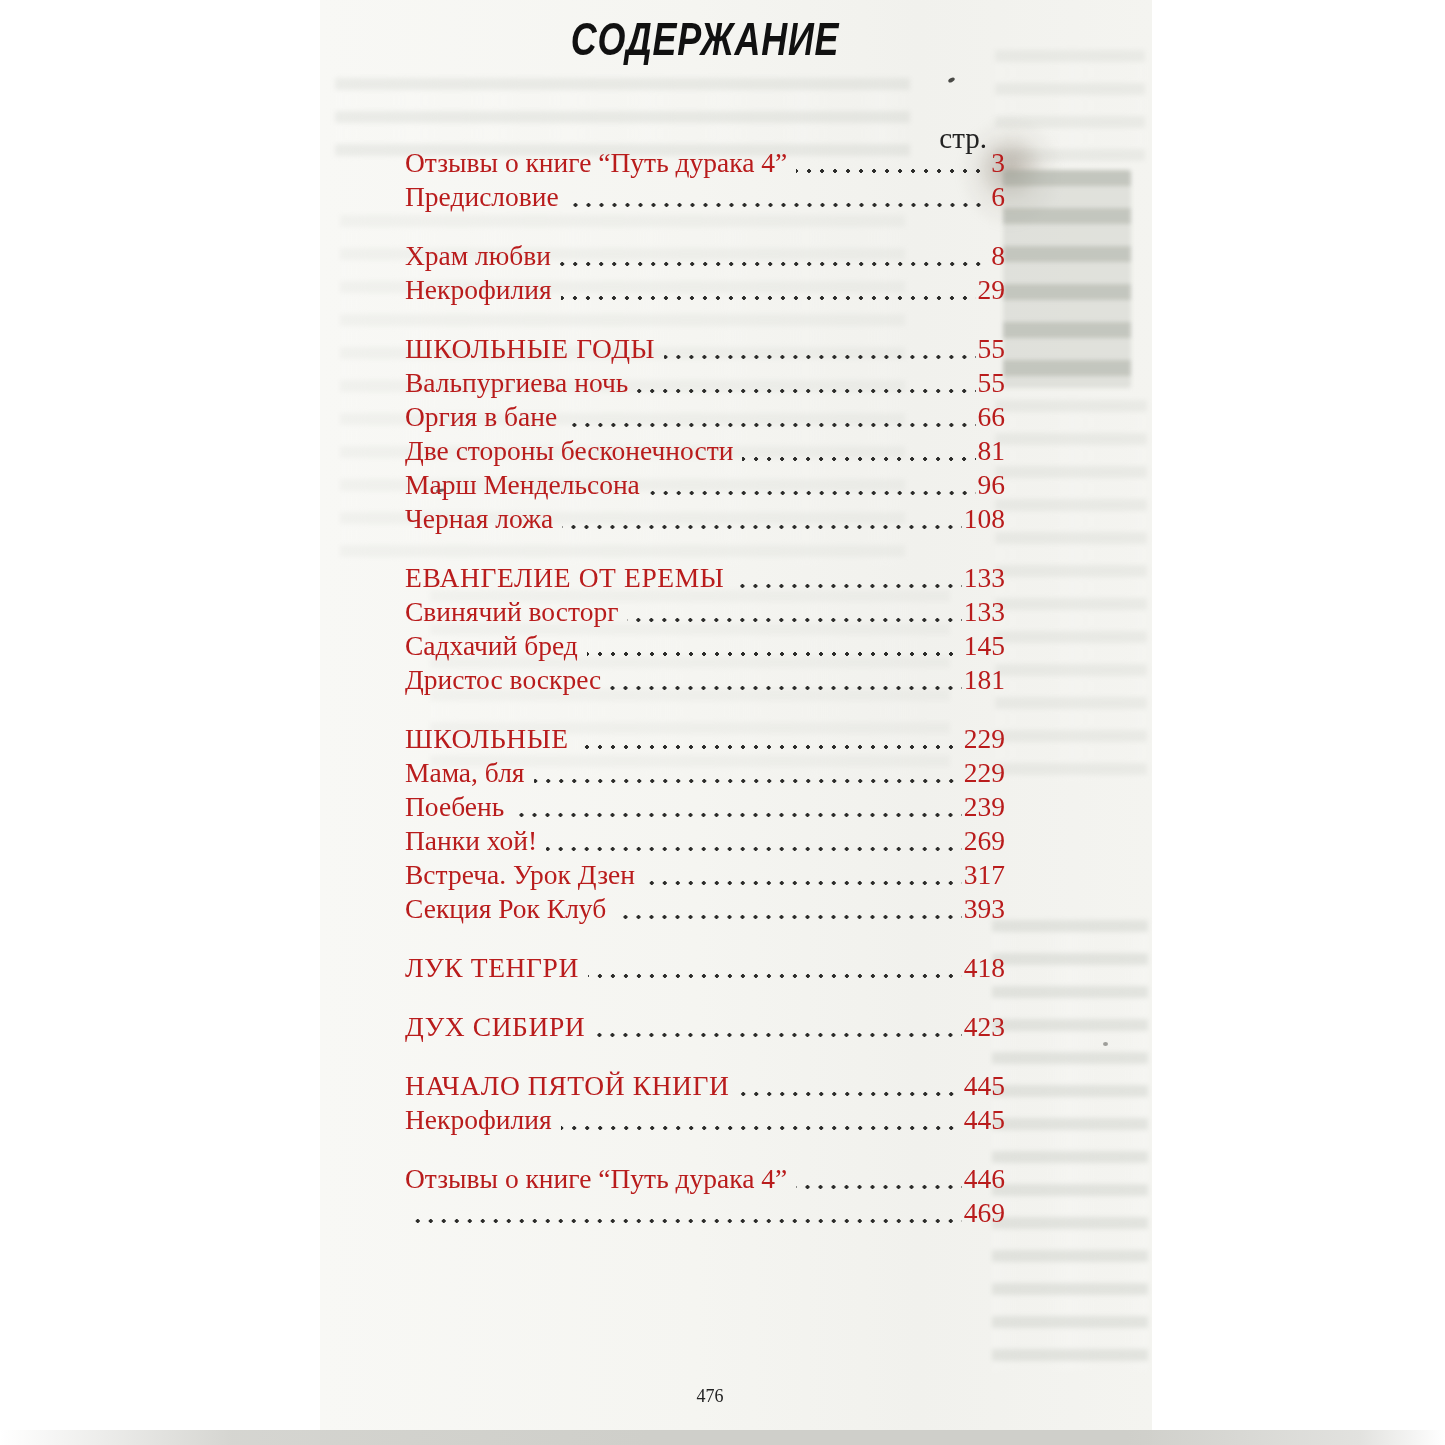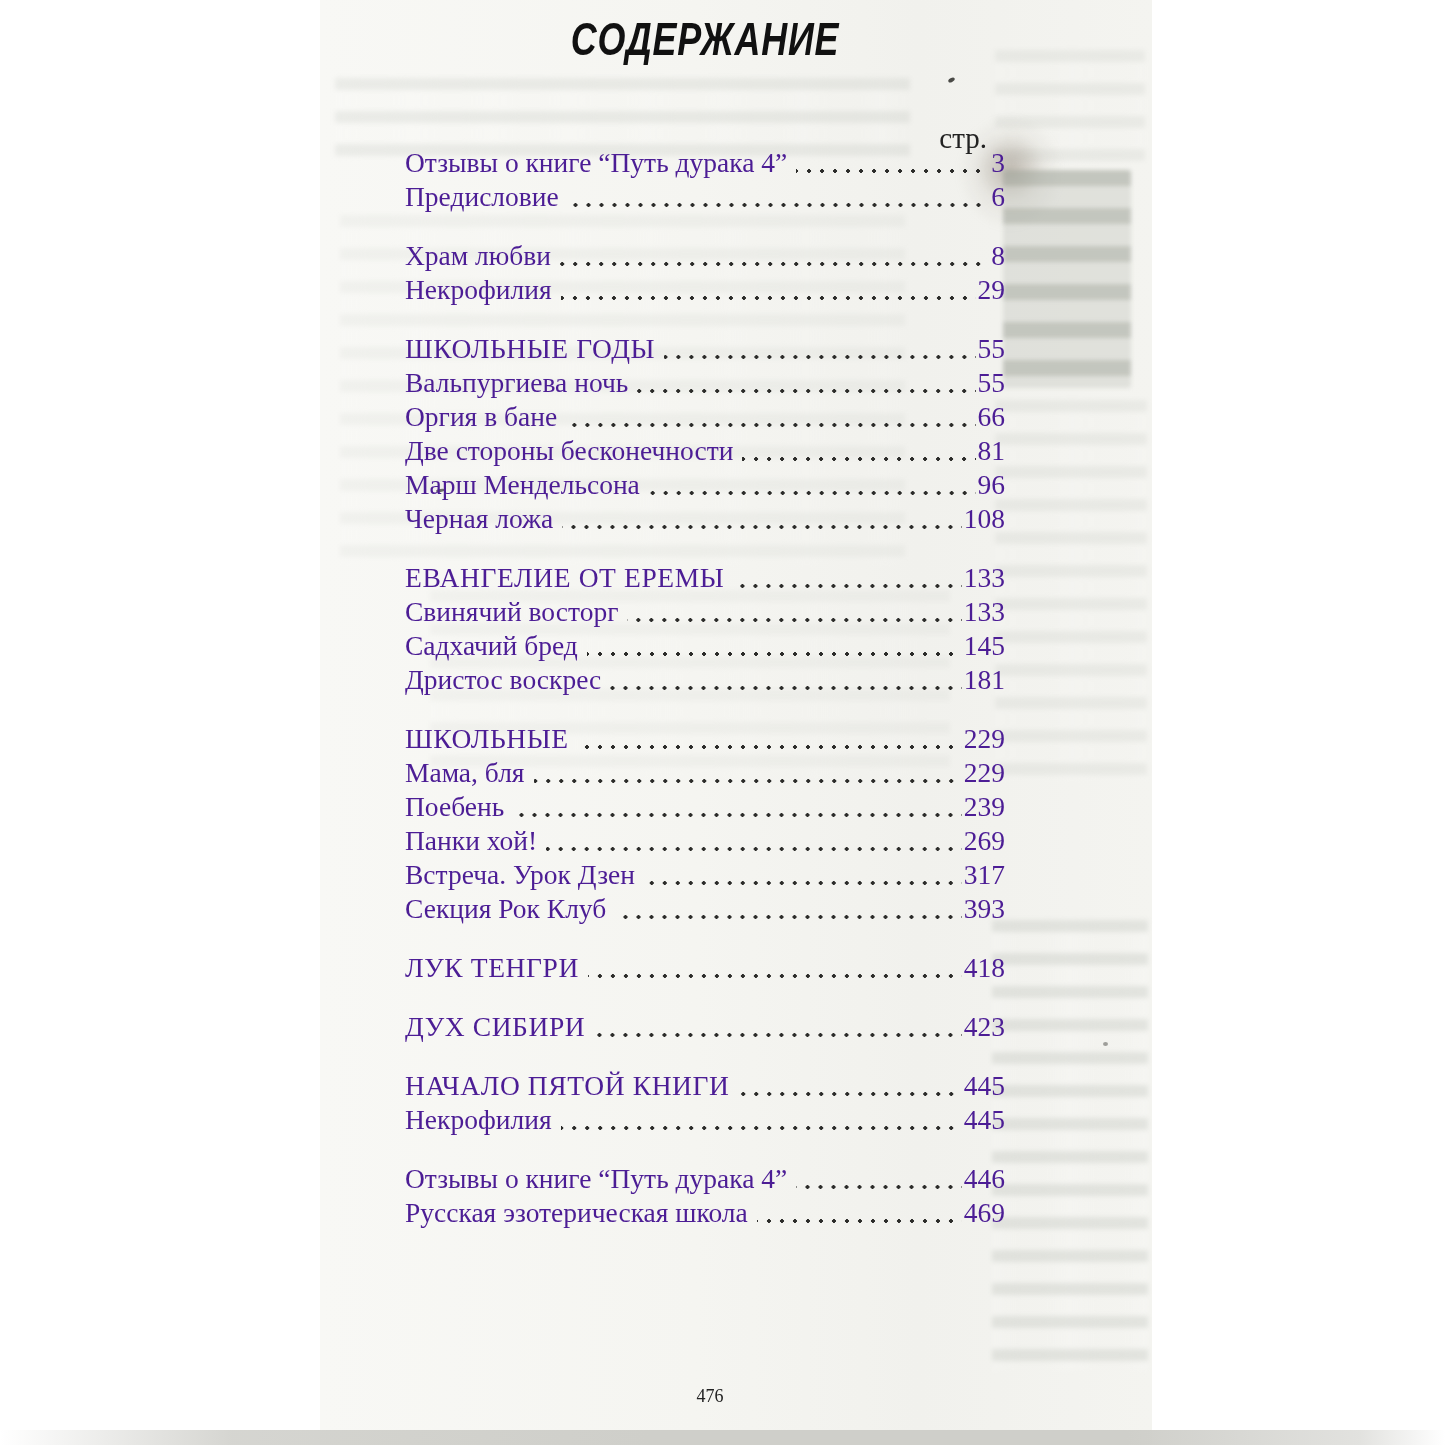--- a/index.html
+++ b/index.html
@@ -60,21 +60,21 @@
     font-weight:800;font-size:46px;letter-spacing:1px;color:#111;
     transform:scaleX(0.78);transform-origin:center;
     white-space:nowrap;
   }
   .col-header{
     position:absolute;left:405px;top:74px;width:582px;text-align:right;
     font-size:29px;color:#222;margin-top:48px;
   }
   .toc{
     position:absolute;left:405px;top:146px;width:600px;
-    font-size:27.5px;color:#4c1d95;
+    font-size:27.5px;color:#b91c1c;
   }
   .toc-group{margin-bottom:25px;}
   .toc-row{display:flex;align-items:baseline;line-height:34px;white-space:nowrap;}
   .toc-row .t{flex:0 0 auto;}
   .toc-row.section .t{letter-spacing:0.6px;}
   .leader{
     flex:1 1 auto;align-self:flex-end;height:6px;
     margin:0 2px 6px 9px;
     background-image:radial-gradient(circle at 2px 3px, #2c2c2a 1.7px, transparent 2.1px);
     background-size:13px 6px;background-repeat:repeat-x;background-position:right bottom;
@@ -246,20 +246,19 @@
         <span class="p">445</span>
       </div>
     </div>
     <div class="toc-group">
       <div class="toc-row">
         <span class="t">Отзывы о книге “Путь дурака 4”</span>
         <span class="leader"></span>
         <span class="p">446</span>
       </div>
       <div class="toc-row">
-        <span class="t">Русская эзотерическая школа</span>
         <span class="leader"></span>
         <span class="p">469</span>
       </div>
     </div>
   </div>
 
 <div class="footer-page">476</div>
 
 </body></html>

